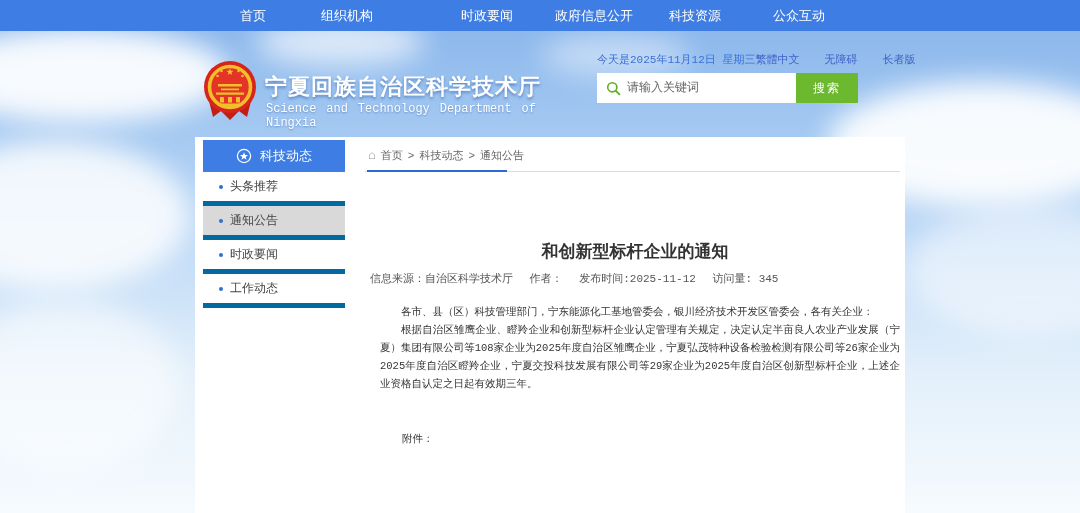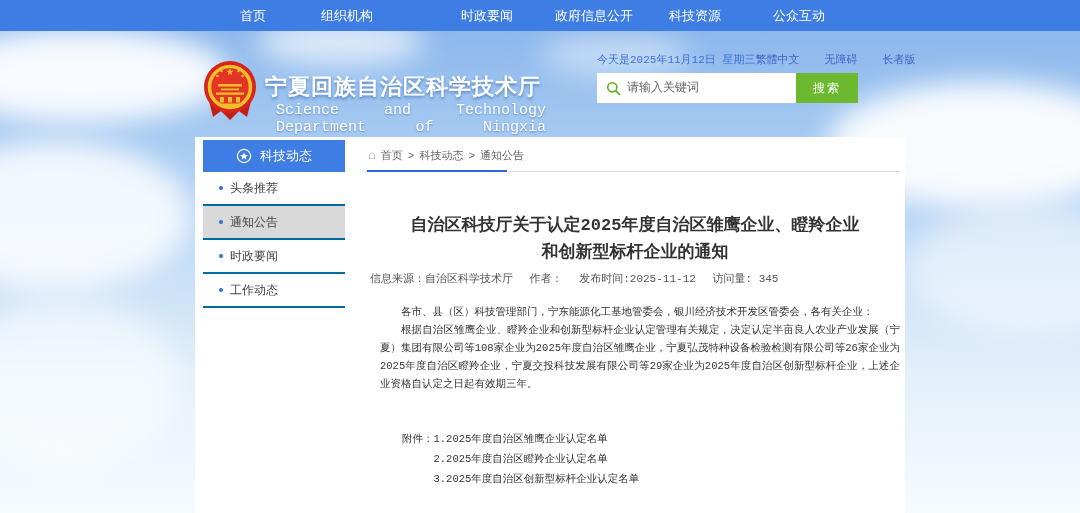--- a/index.html
+++ b/index.html
@@ -30,21 +30,21 @@
   .topnav li:nth-child(2){margin-left:55px;}
   .topnav li:nth-child(3){margin-left:88px;}
   .topnav li:nth-child(4){margin-left:42px;}
   .topnav li:nth-child(5){margin-left:36px;}
   .topnav li:nth-child(6){margin-left:52px;}
 
   
   .emblem{position:absolute;left:203px;top:59px;width:54px;height:62px;z-index:4;cursor:pointer;}
   .site-title{position:absolute;left:265px;top:72px;z-index:4;color:#fff;font-size:22px;font-weight:bold;
     letter-spacing:1px;text-shadow:0 2px 3px rgba(24,72,152,.5);white-space:nowrap;cursor:pointer;}
-  .site-sub{position:absolute;left:276px;top:102px;width:270px;z-index:4;color:#fff;font-size:15px;
+  .site-sub{position:absolute;left:266px;top:102px;width:270px;z-index:4;color:#fff;font-size:12px;
     text-shadow:0 1px 2px rgba(24,72,152,.45);text-align:justify;text-align-last:justify;}
   .topmeta{position:absolute;left:597px;top:52px;width:278px;z-index:4;display:flex;align-items:center;font-size:11px;}
   .topmeta .date{color:#3b6fd8;white-space:nowrap;}
   .topmeta .links{margin-left:auto;display:flex;gap:25px;}
   .topmeta .links a{color:#3f63c8;text-decoration:none;cursor:pointer;white-space:nowrap;}
   .searchbar{position:absolute;left:597px;top:73px;width:261px;height:30px;z-index:4;display:flex;}
   .search-input-wrap{position:relative;flex:1;}
   .search-input-wrap svg{position:absolute;left:9px;top:8px;}
   .searchbar input{width:100%;height:30px;border:0;outline:none;background:#fff;
     padding:0 6px 0 30px;font-size:12px;color:#333;font-family:inherit;}
@@ -54,21 +54,21 @@
 
   
   .content{position:absolute;left:195px;top:137px;width:710px;height:376px;background:#fff;z-index:3;}
 
   
   .sidebar{position:absolute;left:8px;top:3px;width:142px;}
   .side-header{height:32px;background:#3e7de4;color:#fff;font-size:13px;display:flex;
     align-items:center;justify-content:center;gap:8px;}
   .side-menu{list-style:none;margin:0;padding:0;}
   .side-item{height:34px;display:flex;align-items:center;padding-left:16px;font-size:12px;color:#444;
-    border-bottom:2px solid #0369a1;cursor:pointer;}
+    border-bottom:5px solid #0369a1;cursor:pointer;}
   .side-item .dot{width:4px;height:4px;border-radius:50%;background:#2e6fd4;margin-right:7px;flex:none;}
   .side-item.active{background:#d9d9d9;}
 
   
   .main{position:absolute;left:170px;top:0;width:540px;height:100%;}
   .crumbs{position:absolute;left:3px;top:11px;display:flex;align-items:center;gap:5px;
     font-size:11px;color:#666;}
   .crumbs .home{color:#999;font-size:13px;line-height:1;}
   .crumbs a{color:#666;text-decoration:none;cursor:pointer;}
   .crumb-line{position:absolute;left:2px;top:33px;width:140px;height:2px;background:#2c6bd3;z-index:2;}
@@ -184,41 +184,36 @@
         <a>首页</a>
         <span>&gt;</span>
         <a>科技动态</a>
         <span>&gt;</span>
         <a>通知公告</a>
       </div>
       <div class="crumb-line"></div>
       <div class="main-hr"></div>
 
       <h1 class="article-title">
-        <span>自治区科技厅关于认定2025年度自治区雏鹰企业、瞪羚企业</span><br>
+        <br>
         <span>和创新型标杆企业的通知</span>
       </h1>
 
       <div class="meta">
         <span>信息来源：自治区科学技术厅</span>
         <span>作者：</span>
         <span>发布时间:2025-11-12</span>
         <span>访问量: 345</span>
       </div>
 
       <div class="body-text">
         <p>各市、县（区）科技管理部门，宁东能源化工基地管委会，银川经济技术开发区管委会，各有关企业：</p>
         <p>根据自治区雏鹰企业、瞪羚企业和创新型标杆企业认定管理有关规定，决定认定半亩良人农业产业发展（宁夏）集团有限公司等108家企业为2025年度自治区雏鹰企业，宁夏弘茂特种设备检验检测有限公司等26家企业为2025年度自治区瞪羚企业，宁夏交投科技发展有限公司等29家企业为2025年度自治区创新型标杆企业，上述企业资格自认定之日起有效期三年。</p>
       </div>
 
       <div class="attachments">
         <span class="label">附件：</span>
-        <ul>
-          <li>1.2025年度自治区雏鹰企业认定名单</li>
-          <li>2.2025年度自治区瞪羚企业认定名单</li>
-          <li>3.2025年度自治区创新型标杆企业认定名单</li>
-        </ul>
       </div>
 
     </section>
   </div>
 
 </div>
 
 </body></html>

